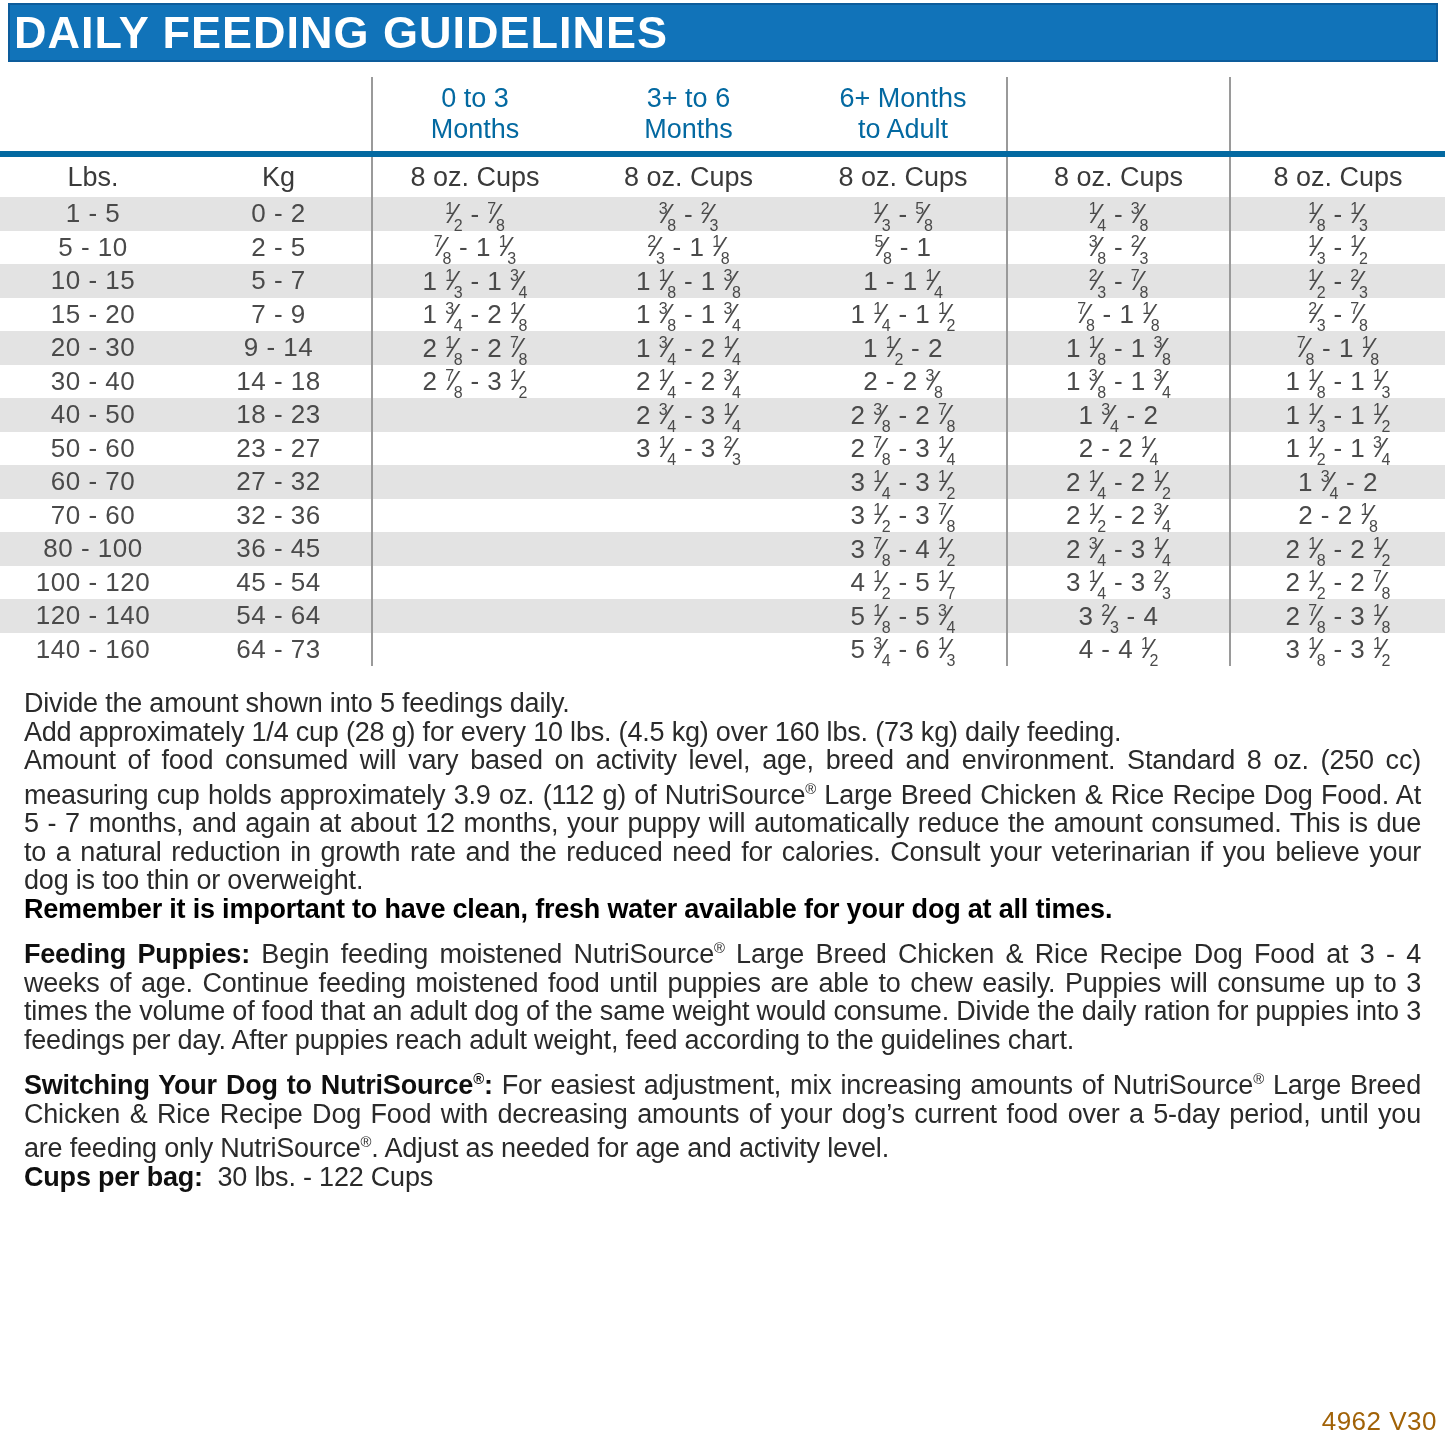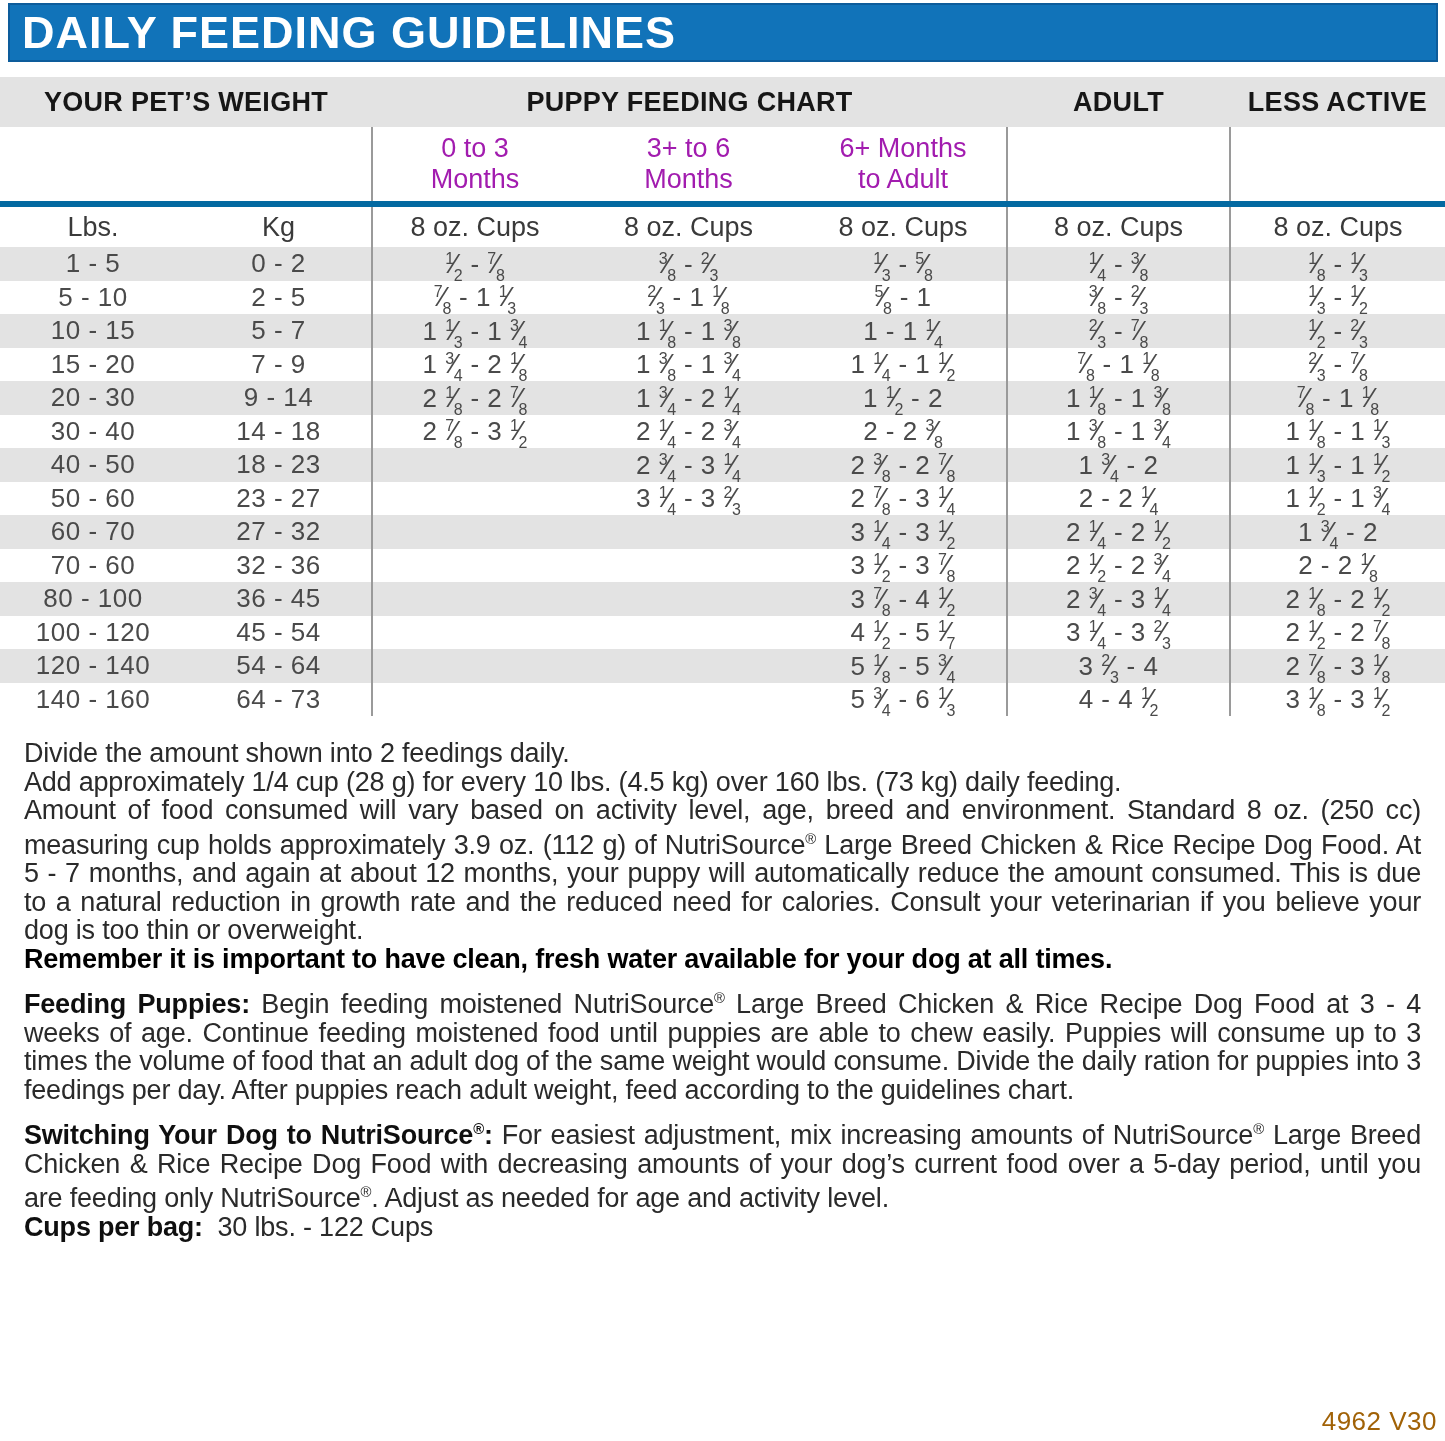--- a/index.html
+++ b/index.html
@@ -16,21 +16,21 @@
   
   .banner {
     margin:3px 7px 15px 8px;
     height:59px;
     background:#1173b9;
     border:2px solid #0d5c9b;
     box-sizing:border-box;
     display:flex; align-items:center;
   }
   .banner h1 {
-    margin:0; padding-left:12px;
+    margin:0; padding-left:4px;
     font-size:45px; font-weight:bold;
     letter-spacing:1px;
     color:#ffffff;
     white-space:nowrap;
   }
 
   
   table.feed {
     width:1445px;
     border-collapse:collapse;
@@ -40,21 +40,21 @@
 
   tr.group th {
     background:#e3e3e3;
     height:50px;
     font-size:27px; font-weight:bold;
     color:#161616; letter-spacing:0.3px;
   }
   tr.months td {
     height:74px;
     font-size:27px; line-height:31px;
-    color:#a21caf;
+    color:#0369a1;
   }
   tr.units td {
     height:40px;
     font-size:27px;
     color:#3a3a3a;
     border-top:6px solid #0369a1;
   }
   tbody.data td {
     height:33.5px;
     font-size:26px;
@@ -109,26 +109,20 @@
     <colgroup>
       <col style="width:186px">
         <col style="width:186px">
       <col style="width:205px">
         <col style="width:223px">
         <col style="width:207px">
       <col style="width:223px">
         <col style="width:215px">
     </colgroup>
     <thead>
-      <tr class="group">
-        <th colspan="2">YOUR PET’S WEIGHT</th>
-        <th colspan="3">PUPPY FEEDING CHART</th>
-        <th>ADULT</th>
-        <th>LESS ACTIVE</th>
-      </tr>
       <tr class="months">
         <td></td>
         <td></td>
         <td class="bl">0 to 3<br>Months</td>
         <td>3+ to 6<br>Months</td>
         <td>6+ Months<br>to Adult</td>
         <td class="bl"></td>
         <td class="bl"></td>
       </tr>
       <tr class="units">
@@ -266,21 +260,21 @@
           <td></td>
           <td>5 <span class="frac"><span class="n">3</span><span class="s">⁄</span><span class="d">4</span></span> - 6 <span class="frac"><span class="n">1</span><span class="s">⁄</span><span class="d">3</span></span></td>
           <td class="bl">4 - 4 <span class="frac"><span class="n">1</span><span class="s">⁄</span><span class="d">2</span></span></td>
           <td class="bl">3 <span class="frac"><span class="n">1</span><span class="s">⁄</span><span class="d">8</span></span> - 3 <span class="frac"><span class="n">1</span><span class="s">⁄</span><span class="d">2</span></span></td>
         </tr>
       </tbody>
   </table>
 
   <div class="text">
     <div>
-        <p>Divide the amount shown into 2 feedings daily.</p>
+        <p>Divide the amount shown into 5 feedings daily.</p>
         <p>Add approximately 1/4 cup (28 g) for every 10 lbs. (4.5 kg) over 160 lbs. (73 kg) daily feeding.</p>
         <p>Amount of food consumed will vary based on activity level, age, breed and environment. Standard 8 oz. (250 cc) measuring cup holds approximately 3.9 oz. (112 g) of NutriSource<sup>®</sup> Large Breed Chicken &amp; Rice Recipe Dog Food. At 5 - 7 months, and again at about 12 months, your puppy will automatically reduce the amount consumed. This is due to a natural reduction in growth rate and the reduced need for calories. Consult your veterinarian if you believe your dog is too thin or overweight.</p>
         <p class="bold">Remember it is important to have clean, fresh water available for your dog at all times.</p>
       </div>
     <div>
         <p class="spaced"><b>Feeding Puppies:</b> Begin feeding moistened NutriSource<sup>®</sup> Large Breed Chicken &amp; Rice Recipe Dog Food at 3 - 4 weeks of age. Continue feeding moistened food until puppies are able to chew easily. Puppies will consume up to 3 times the volume of food that an adult dog of the same weight would consume. Divide the daily ration for puppies into 3 feedings per day. After puppies reach adult weight, feed according to the guidelines chart.</p>
         <p class="spaced"><b>Switching Your Dog to NutriSource<sup>®</sup>:</b> For easiest adjustment, mix increasing amounts of NutriSource<sup>®</sup> Large Breed Chicken &amp; Rice Recipe Dog Food with decreasing amounts of your dog’s current food over a 5-day period, until you are feeding only NutriSource<sup>®</sup>. Adjust as needed for age and activity level.</p>
       </div>
     <p><b>Cups per bag:</b>&nbsp; <span>30 lbs. -  122 Cups</span></p>
   </div>

